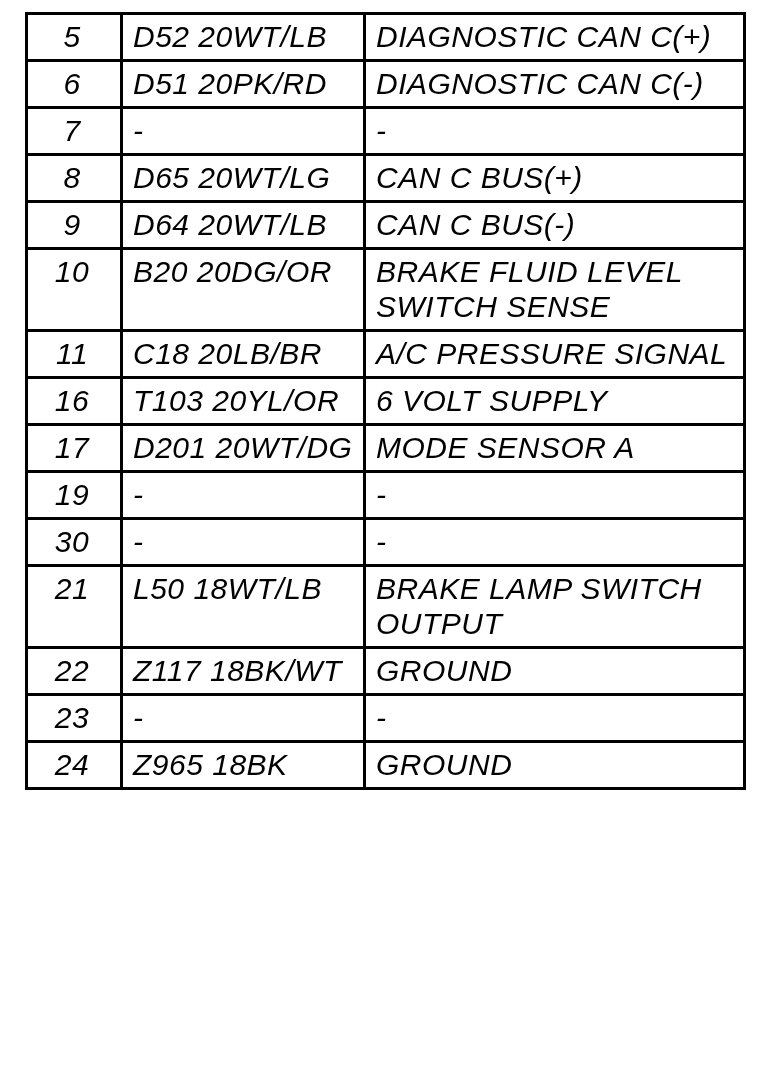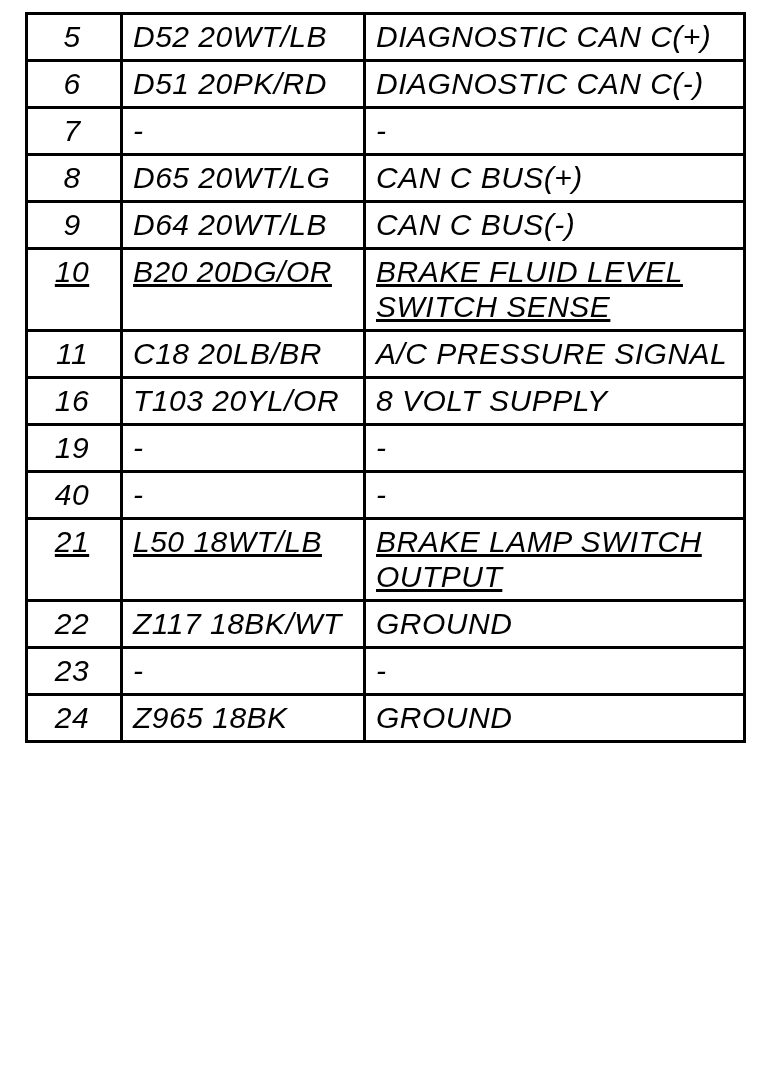--- a/index.html
+++ b/index.html
@@ -31,21 +31,21 @@
     font-size: 30px;
     line-height: 35px;
     letter-spacing: 0.5px;
     color: #000000;
     box-sizing: border-box;
     height: 47px;
     padding: 4px 6px 2px 10px;
     white-space: pre-line;
     overflow: hidden;
   }
-  tr.tall td { height: 82px; text-decoration: underline; }
+  tr.tall td { height: 82px; }
   td.pin { text-align: center; padding-left: 4px; padding-right: 8px; }
 </style>
 </head>
 <body>
 
 <div class="page">
   <table class="pinout">
     <colgroup>
       <col class="c-pin">
       <col class="c-wire">
@@ -84,29 +84,34 @@
 SWITCH SENSE</td>
   </tr>
         <tr>
     <td class="pin">11</td>
     <td class="wire">C18 20LB/BR</td>
     <td class="fn">A/C PRESSURE SIGNAL</td>
   </tr>
         <tr>
     <td class="pin">16</td>
     <td class="wire">T103 20YL/OR</td>
-    <td class="fn">8 VOLT SUPPLY</td>
+    <td class="fn">6 VOLT SUPPLY</td>
+  </tr>
+        <tr>
+    <td class="pin">17</td>
+    <td class="wire">D201 20WT/DG</td>
+    <td class="fn">MODE SENSOR A</td>
   </tr>
         <tr>
     <td class="pin">19</td>
     <td class="wire">-</td>
     <td class="fn">-</td>
   </tr>
         <tr>
-    <td class="pin">40</td>
+    <td class="pin">30</td>
     <td class="wire">-</td>
     <td class="fn">-</td>
   </tr>
         <tr class="tall">
     <td class="pin">21</td>
     <td class="wire">L50 18WT/LB</td>
     <td class="fn">BRAKE LAMP SWITCH
 OUTPUT</td>
   </tr>
         <tr>

